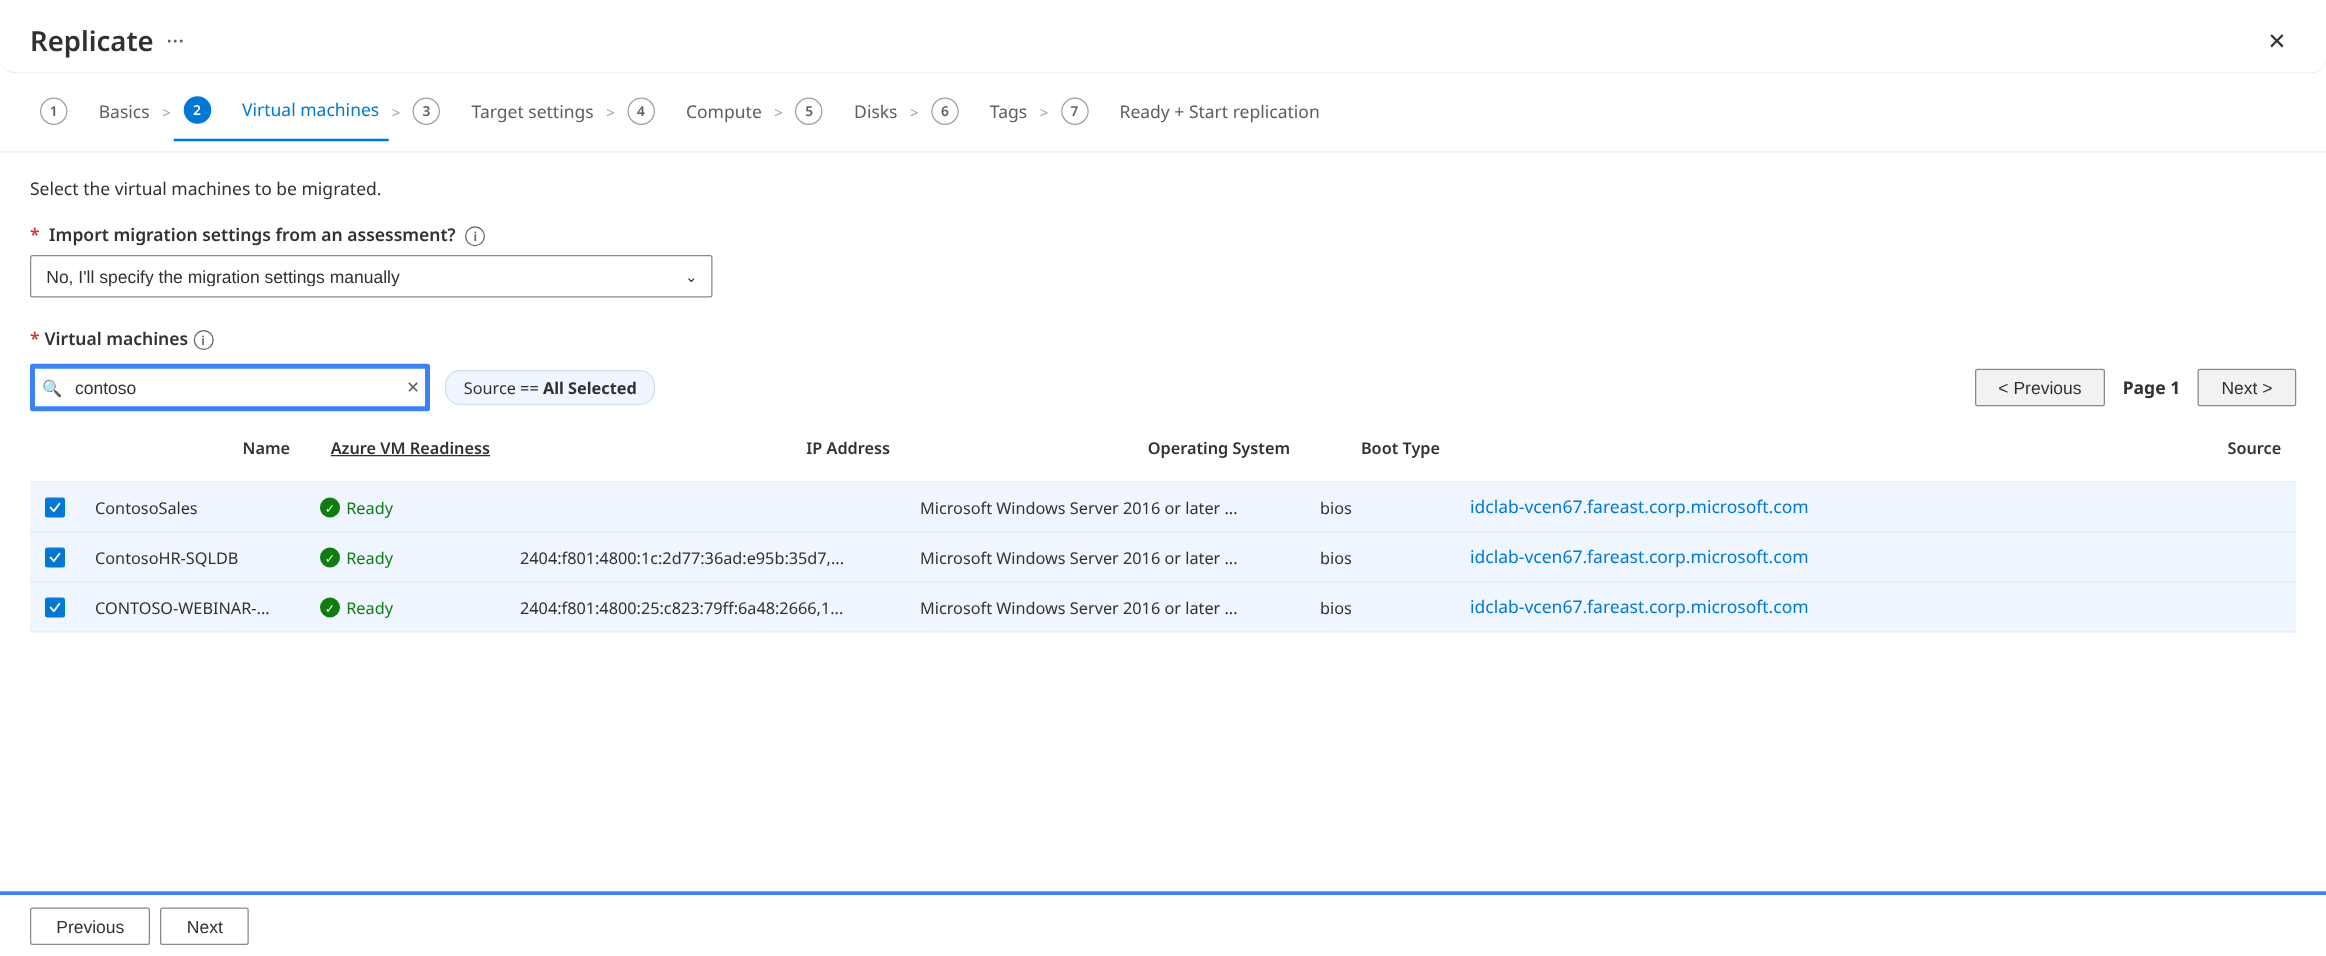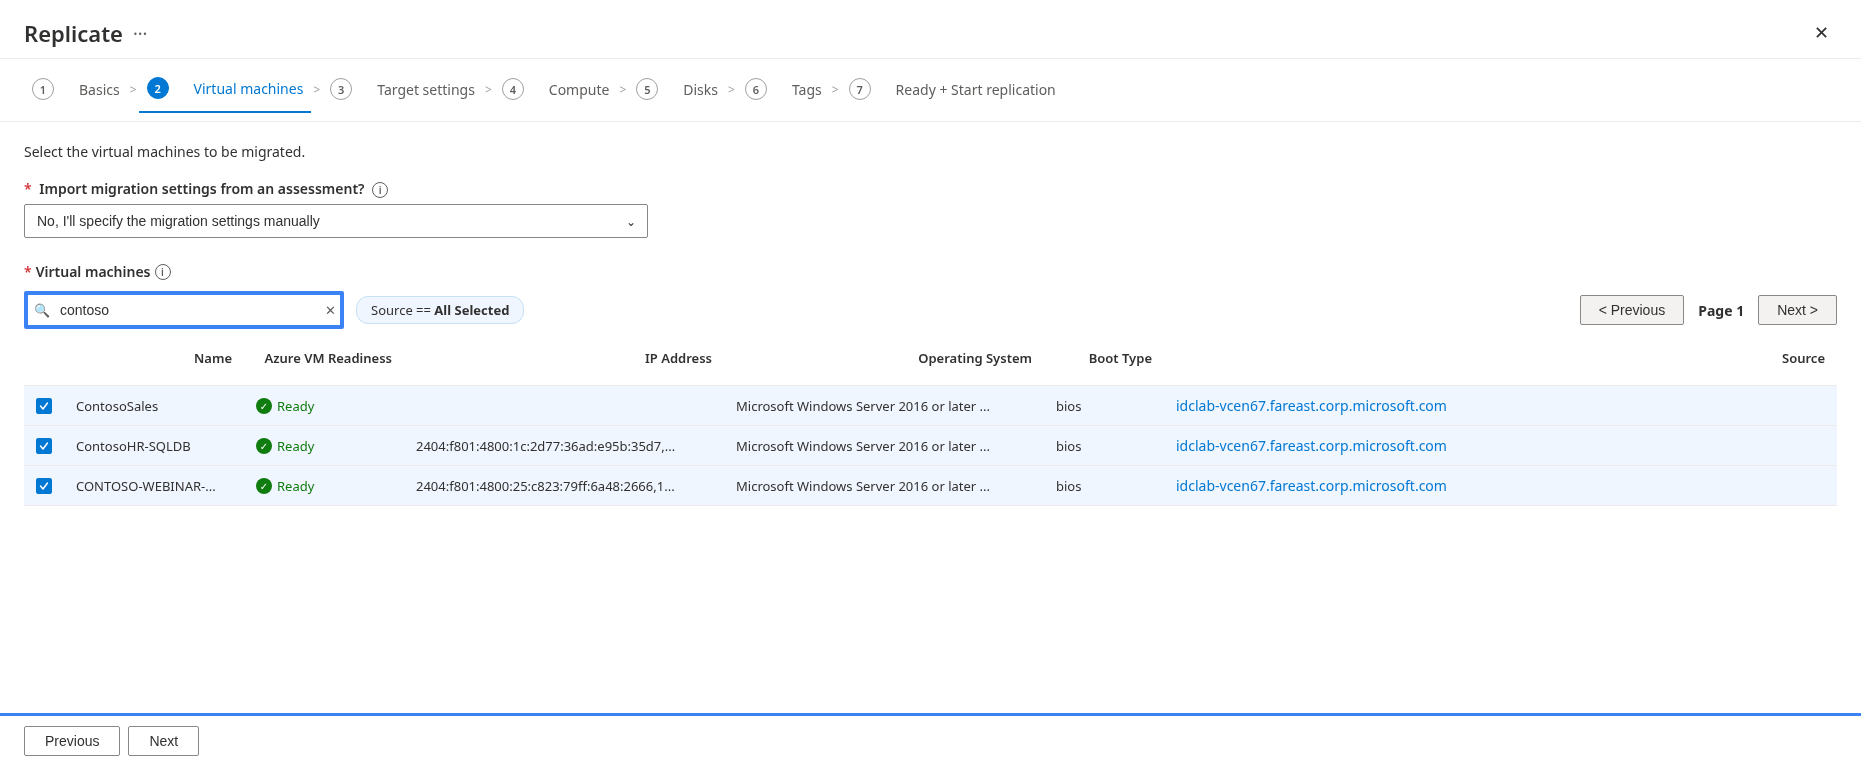--- a/index.html
+++ b/index.html
@@ -13,20 +13,21 @@
       position: relative;
       overflow: hidden;
     }
 
     .title-bar {
       display: flex;
       align-items: center;
       justify-content: space-between;
       padding: 18px 24px 10px 24px;
       border-bottom: 1px solid #edebe9;
+      border-radius: 13px;
     }
 
     .title-left {
       display: flex;
       align-items: center;
       gap: 10px;
     }
 
     .title-text {
       font-size: 22px;
@@ -135,21 +136,21 @@
       border: 1.5px solid #605e5c;
       font-size: 10px;
       color: #605e5c;
       cursor: pointer;
       margin-left: 4px;
       vertical-align: middle;
     }
 
     .dropdown-wrapper {
       position: relative;
-      width: 624px;
+      width: 546px;
       margin-bottom: 24px;
     }
 
     .dropdown-select {
       width: 100%;
       padding: 8px 40px 8px 12px;
       border: 1px solid #8a8886;
       border-radius: 2px;
       font-size: 14px;
       color: #323130;
@@ -348,21 +349,21 @@
       border: 1px solid #8a8886;
       background: #fff;
       color: #323130;
       font-size: 14px;
       cursor: pointer;
       border-radius: 2px;
       font-weight: 500;
     }
 
     .col-name { width: 180px; }
-    .col-readiness { width: 160px; }
+    .col-readiness { width: 160px; text-decoration: underline; }
     .col-ip { width: 320px; }
     .col-os { width: 320px; }
     .col-boot { width: 120px; }
     .col-source { width: auto; }
   </style>
 </head>
 <body>
 
 <div class="title-bar">
   <div class="title-left">

